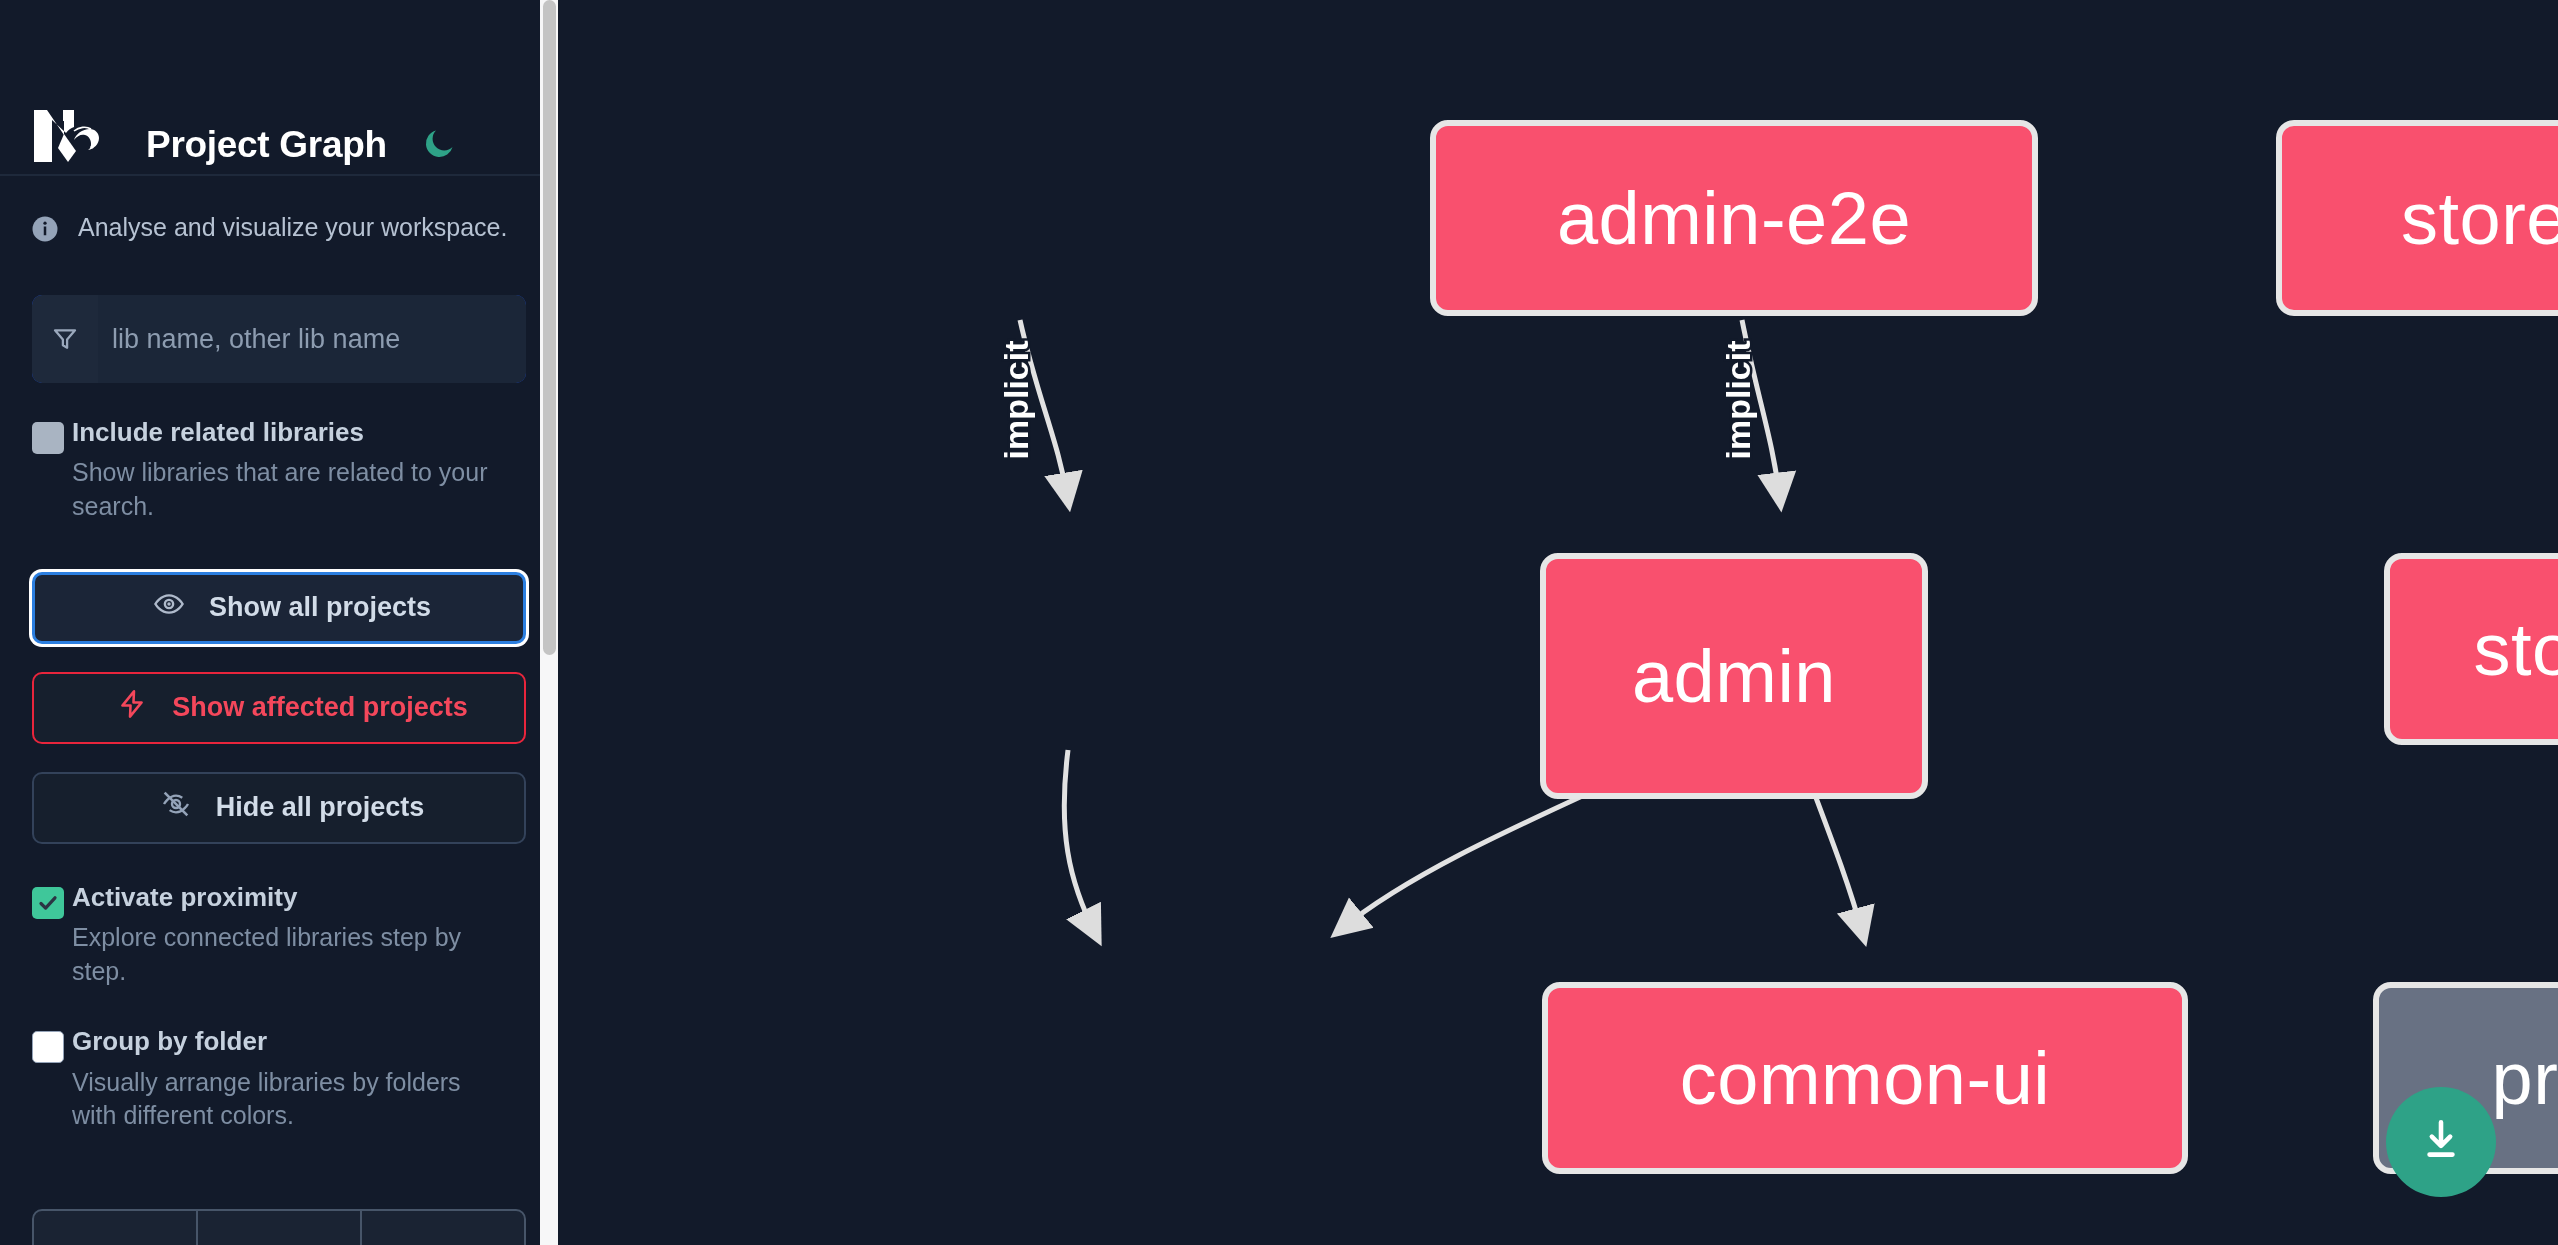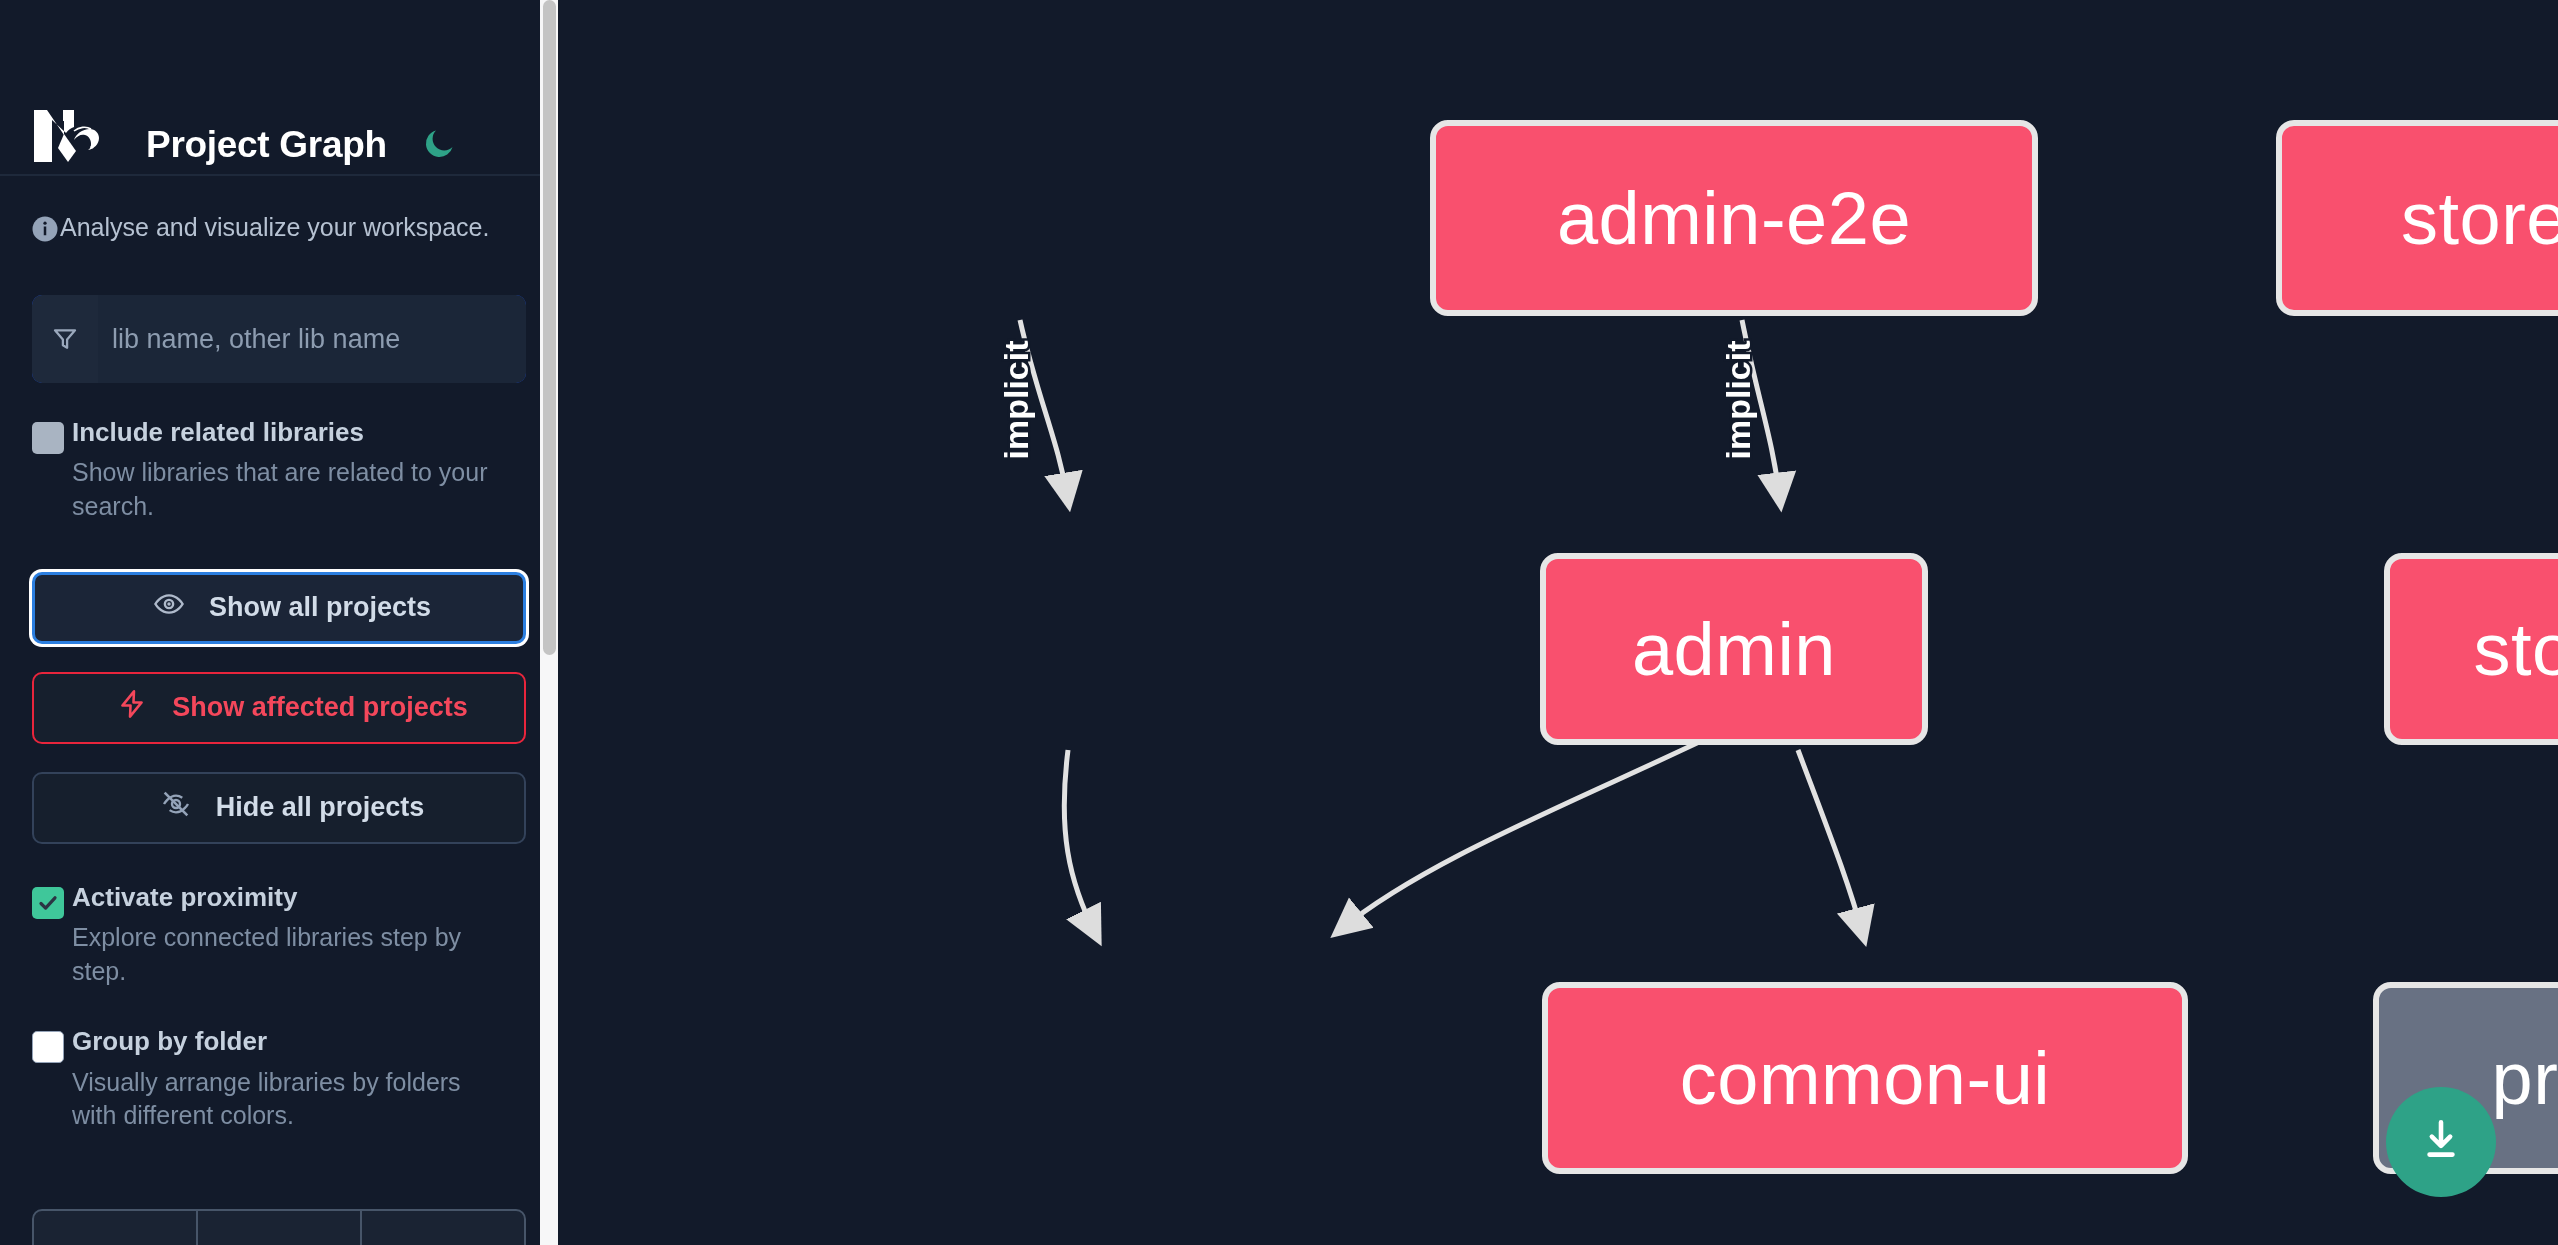--- a/index.html
+++ b/index.html
@@ -35,20 +35,21 @@
     margin-left: 32px; letter-spacing: -0.3px; white-space: nowrap;
   }
   .moon-btn {
     margin-left: 30px; width: 44px; height: 44px;
     display: flex; align-items: center; justify-content: center;
   }
 
   .sb-note {
     display: flex; align-items: flex-start;
     padding: 36px 30px 0 30px;
+    gap: 18px;
   }
   .info-icon { flex: 0 0 30px; margin-top: 2px; }
   .sb-note-text { font-size: 25px; color: #B6C2D2; line-height: 1.25; }
 
   .search-wrap {
     margin: 47px 32px 0 32px;
     display: flex; align-items: stretch;
     height: 88px;
     background: #1d4ed8;
     border-radius: 10px;
@@ -292,21 +293,21 @@
         <text transform="translate(1192,400) rotate(-90)">implicit</text>
       </g>
     </svg>
 
     <div class="node pink" style="left:872px;top:120px;width:608px;height:196px;">
       <span>admin-e2e</span>
     </div>
     <div class="node pink" style="left:1718px;top:120px;width:567px;height:196px;">
       <span>store-e2e</span>
     </div>
-    <div class="node pink" style="left:982px;top:553px;width:388px;height:192px;">
+    <div class="node pink" style="left:982px;top:553px;width:388px;height:246px;">
       <span>admin</span>
     </div>
     <div class="node pink" style="left:1826px;top:553px;width:346px;height:192px;">
       <span>store</span>
     </div>
     <div class="node pink" style="left:984px;top:982px;width:646px;height:192px;text-align:center;">
       <span>common-ui</span>
     </div>
     <div class="node slate" style="left:1815px;top:982px;width:525px;height:192px;">
       <span>products</span>

